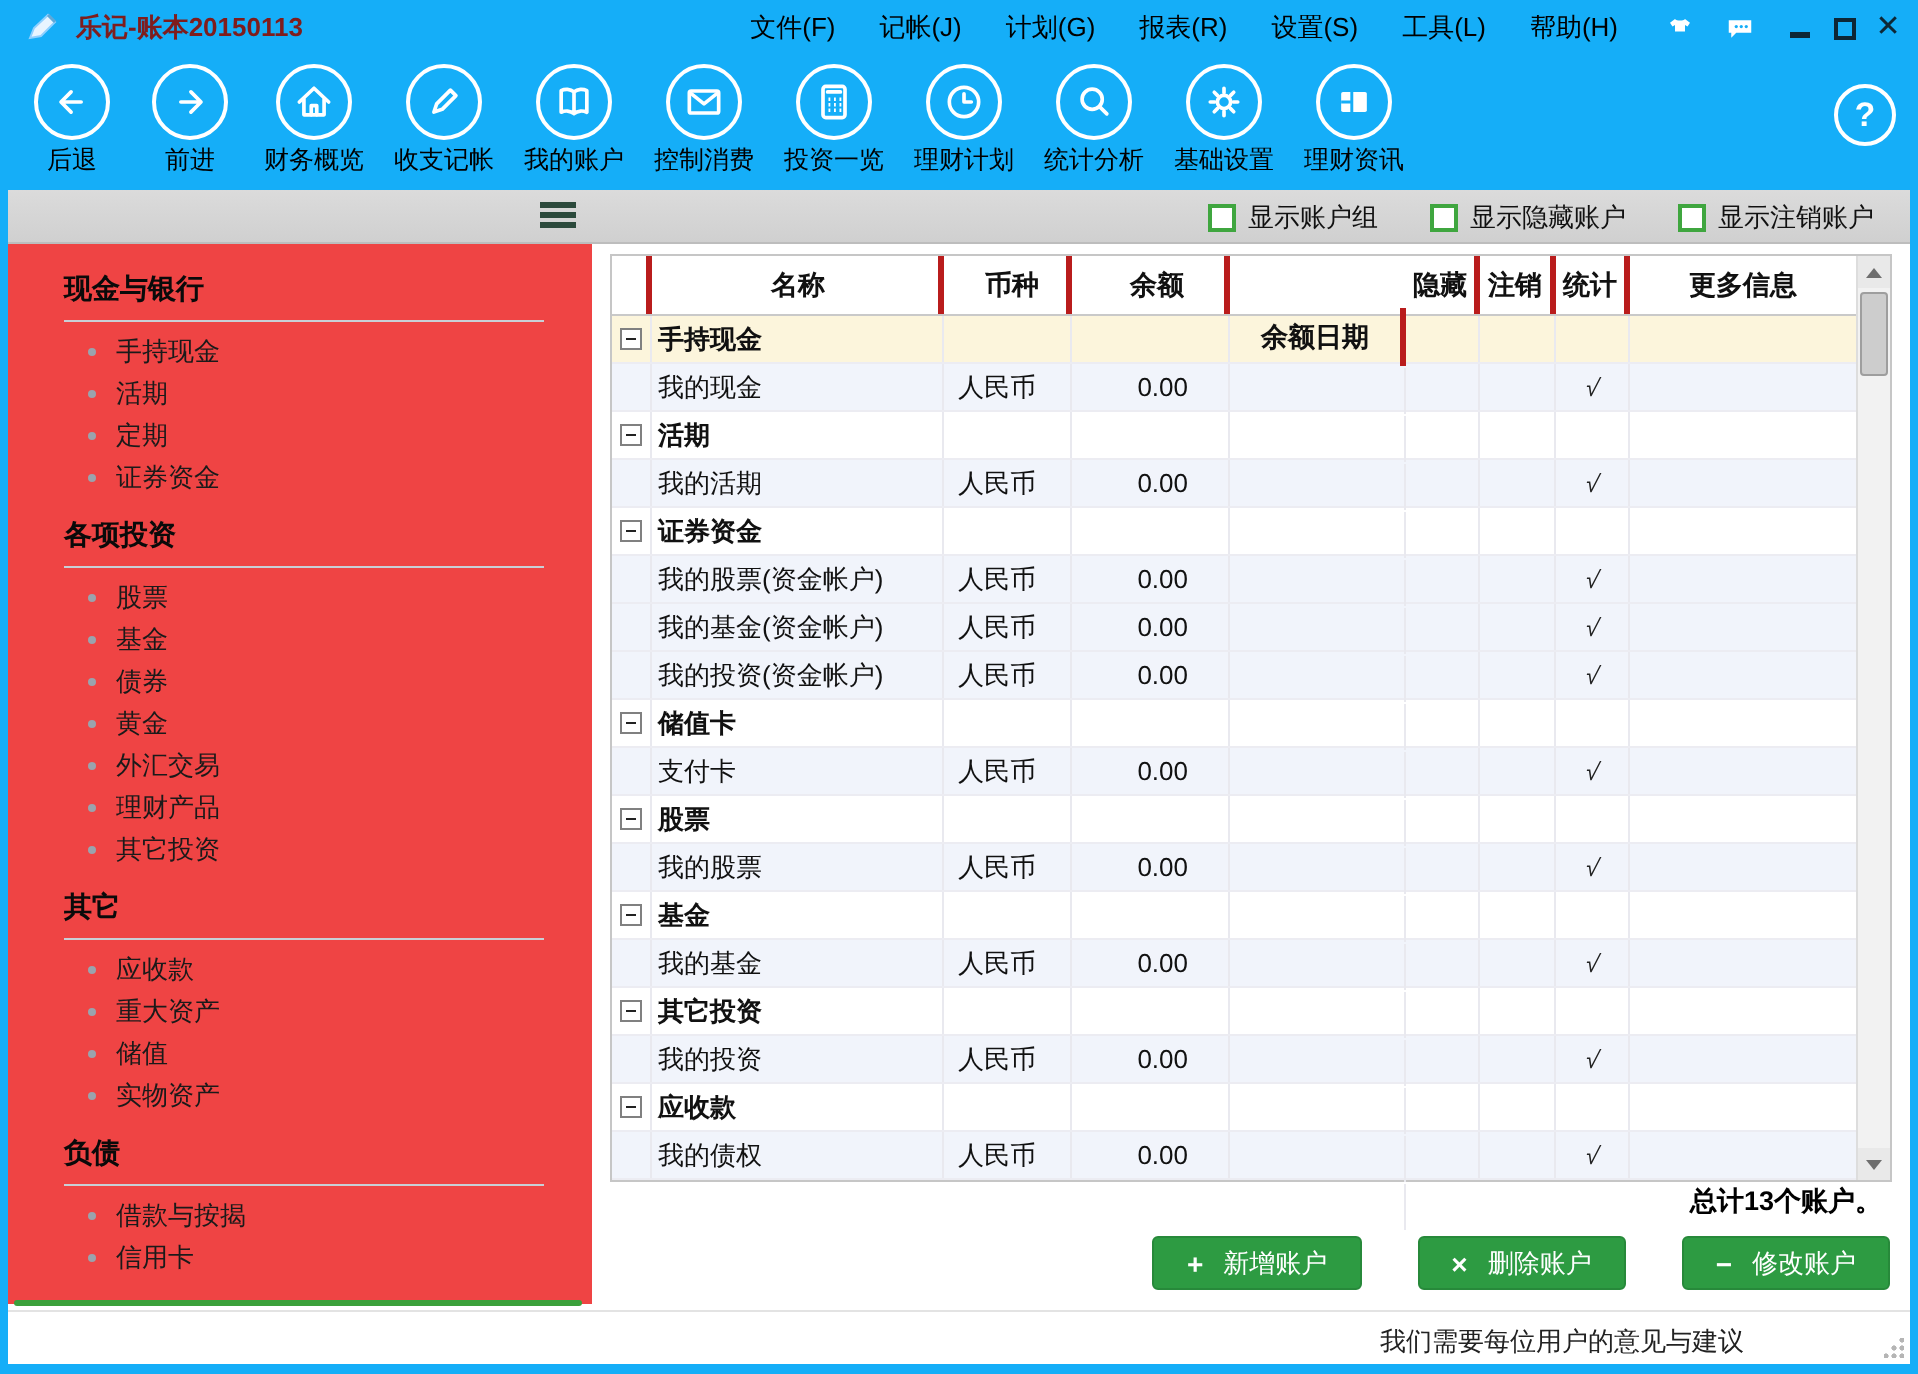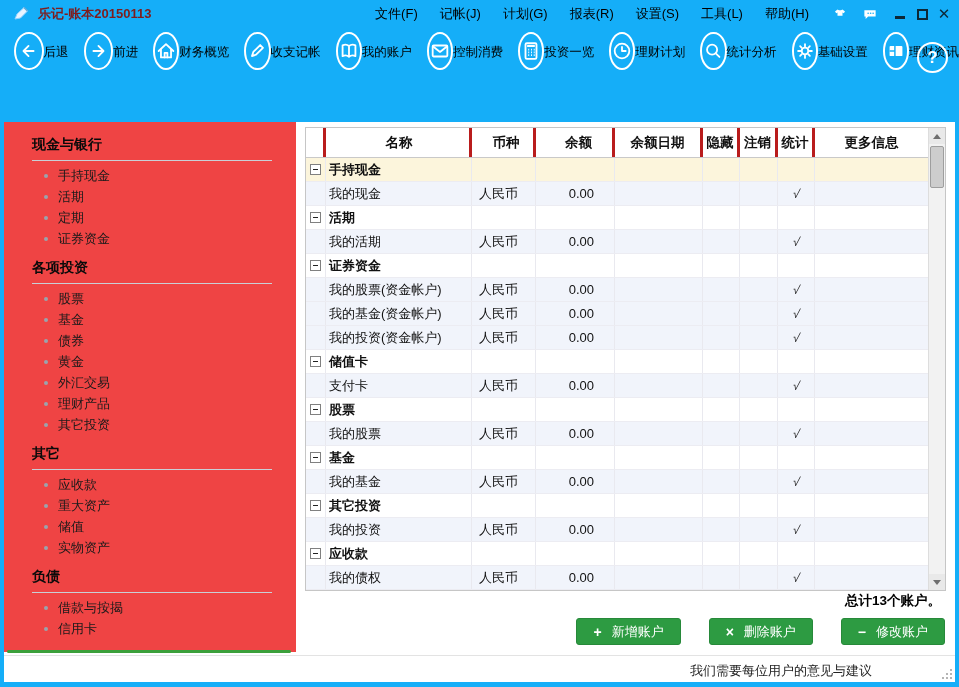--- a/index.html
+++ b/index.html
@@ -15,21 +15,21 @@
   .menu-item { color:#000; cursor:default; }
   .tb-ico { width:20px; height:16px; margin:0 5px; display:flex; align-items:center; justify-content:center; }
   .winbtns { display:flex; gap:8px; margin-left:8px; align-items:center; }
   .winbtn { width:14px; height:14px; display:flex; align-items:center; justify-content:center; color:#0D2736; font-weight:bold; }
   .wb-min { width:10px; height:3px; background:#0D2736; align-self:center; margin-top:6px; }
   .wb-max { width:11px; height:11px; border:2px solid #0D2736; }
   .wb-close { font-size:15px; line-height:14px; }
 
   
   .toolbar { position:absolute; left:0; top:28px; right:0; height:67px; display:flex; align-items:flex-start; padding:4px 0 0 14px; gap:15px; }
-  .tool { display:flex; flex-direction:row; align-items:center; min-width:44px; cursor:default; }
+  .tool { display:flex; flex-direction:column; align-items:center; min-width:44px; cursor:default; }
   .tool-circle { width:38px; height:38px; border:2.5px solid #fff; border-radius:50%; display:flex; align-items:center; justify-content:center; }
   .tool-label { margin-top:2px; font-size:12.5px; color:#000; white-space:nowrap; }
   .help-btn { position:absolute; right:11px; top:42px; width:31px; height:31px; border:2.5px solid #fff; border-radius:50%; color:#fff; font-weight:bold; font-size:17px; display:flex; align-items:center; justify-content:center; }
 
   
   .filterbar { position:absolute; left:4px; right:4px; top:95px; height:27px; background:linear-gradient(#DBDBDB,#D0D0D0); border-bottom:1px solid #BDBDBD; }
   .hamburger { position:absolute; left:266px; top:6px; width:18px; cursor:pointer; }
   .hamburger i { display:block; height:3px; background:#2C4A3C; margin-bottom:2px; }
   .checks { position:absolute; right:18px; top:0; height:27px; display:flex; align-items:center; gap:26px; }
   .check { display:flex; align-items:center; gap:6px; cursor:pointer; }
@@ -52,21 +52,21 @@
   .tablewrap { position:absolute; left:5px; top:5px; width:641px; height:464px; border:1px solid #C6C6C6; background:#fff; display:flex; }
   .tgrid { width:622px; }
   .thead { display:flex; height:30px; border-bottom:1px solid #C9C9C9; background:#fff; }
   .th { font-weight:bold; font-size:13.5px; display:flex; align-items:center; justify-content:center; border-right:3px solid #b91c1c; height:100%; }
   .trow { display:flex; height:24px; border-bottom:1px solid #ECECF2; }
   .td { display:flex; align-items:center; border-right:1px solid #E9E9EF; height:100%; overflow:hidden; white-space:nowrap; }
   .c-exp { width:20px; justify-content:center; }
   .c-name { width:146px; padding-left:3px; }
   .c-cur { width:64px; padding-left:7px; }
   .c-bal { width:79px; justify-content:flex-end; padding-right:20px; }
-  .c-date { width:88px; }
+  .c-date { width:88px;margin-top:26px; }
   .c-hide { width:37px; }
   .c-canc { width:38px; }
   .c-stat { width:37px; justify-content:center; }
   .c-more { flex:1; border-right:none; }
   .row-group { background:#fff; }
   .row-group .c-name { font-weight:bold; }
   .row-selected { background:#FCF5DC; }
   .row-account { background:#F1F4FB; }
   .expander { width:11px; height:11px; border:1px solid #808080; background:#fff; position:relative; }
   .expander::after { content:""; position:absolute; left:2px; right:2px; top:4px; height:1px; background:#222; }
@@ -237,20 +237,41 @@
           <svg viewBox="0 0 24 24" width="22" height="22">
             <rect x="5" y="6.5" width="14" height="11" rx="1" fill="#fff"></rect>
             <path stroke="#15AEF8" stroke-width="1.6" d="M10.8 6.5 V17.5 M5 12 H10.8"></path>
           </svg>
         </div>
         <div class="tool-label">理财资讯</div>
       </div>
     </div>
   <div class="help-btn">?</div>
 
+  <div class="filterbar">
+    <div class="hamburger">
+        <i></i>
+        <i></i>
+        <i></i>
+      </div>
+    <div class="checks" id="checks">
+        <label class="check">
+          <span class="checkbox"></span>
+          <span>显示账户组</span>
+        </label>
+        <label class="check">
+          <span class="checkbox"></span>
+          <span>显示隐藏账户</span>
+        </label>
+        <label class="check">
+          <span class="checkbox"></span>
+          <span>显示注销账户</span>
+        </label>
+      </div>
+  </div>
 
   <div class="content">
     <aside class="sidebar" id="sidebar">
         <div class="side-h">现金与银行</div>
         <div class="side-hr"></div>
         <ul class="side-ul">
           <li class="side-li">
             <span class="bullet"></span>
             <span>手持现金</span>
           </li>

